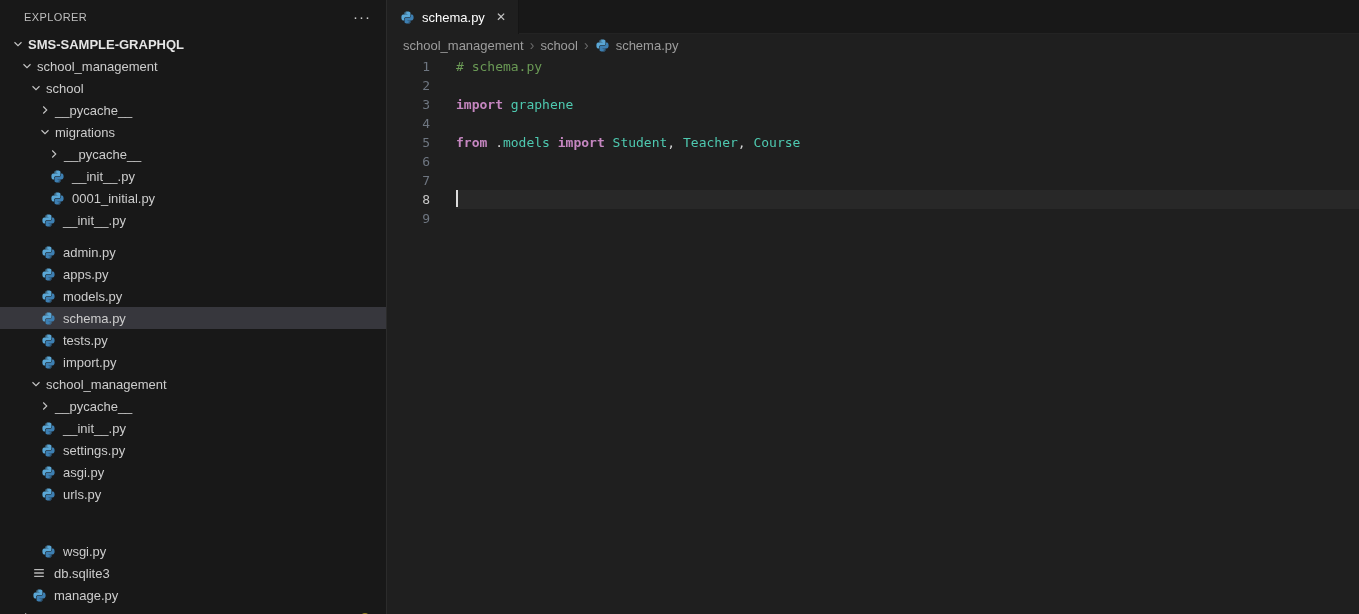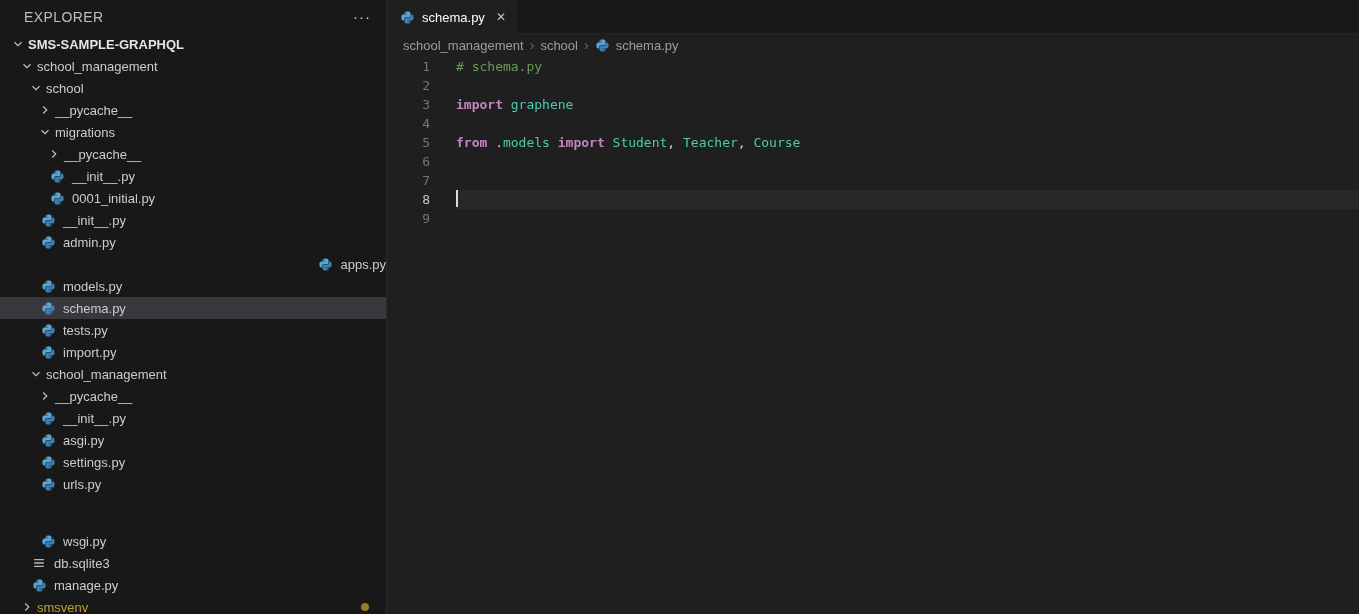--- a/index.html
+++ b/index.html
@@ -18,21 +18,21 @@
     width:387px; flex:none; height:100%;
     background:var(--sidebar-bg,#181818);
     border-right:1px solid #2b2b2b;
     position:relative;
   }
   .sidebar-header {
     height:33px; display:flex; align-items:center;
     padding:0 15px 0 24px;
   }
   .sidebar-title {
-    font-size:14px; color:#bfbfbf; letter-spacing:.4px; flex:1;
+    font-size:11px; color:#bfbfbf; letter-spacing:.4px; flex:1;
   }
   .more-actions {
     color:#cccccc; font-size:15px; letter-spacing:1px; cursor:pointer;
     line-height:10px; user-select:none;
   }
   .tree { width:100%; }
   .tree-row {
     height:22px; display:flex; align-items:center;
     white-space:nowrap; cursor:pointer; position:relative;
     color:#cccccc;
@@ -181,31 +181,31 @@
         <div class="tree-row" style="padding-left: 37px;">
           <span class="file-pad"></span>
           <span class="fi">
             <svg viewBox="0 0 32 32" width="15" height="15">
               <path fill="#5aa7d6" d="M15.9 3c-6.6 0-6.2 2.9-6.2 2.9v3h6.3v.9H7.2S3 9.3 3 15.9c0 6.6 3.7 6.4 3.7 6.4h2.2v-3.1s-.1-3.7 3.6-3.7h6.3s3.5.1 3.5-3.4V6.4S22.8 3 15.9 3zm-3.5 2a1.1 1.1 0 1 1 0 2.3 1.1 1.1 0 0 1 0-2.3z"></path>
               <path fill="#3d7fb2" d="M16.1 29c6.6 0 6.2-2.9 6.2-2.9v-3h-6.3v-.9h8.8s4.2.5 4.2-6.1c0-6.6-3.7-6.4-3.7-6.4h-2.2v3.1s.1 3.7-3.6 3.7h-6.3s-3.5-.1-3.5 3.4v5.7S9.2 29 16.1 29zm3.5-2a1.1 1.1 0 1 1 0-2.3 1.1 1.1 0 0 1 0 2.3z"></path>
             </svg>
           </span>
           <span class="lbl">__init__.py</span>
         </div>
-        <div class="tree-row" style="padding-left: 37px;">
+        <div class="tree-row" style="padding-left: 37px; margin-top: 10px;">
           <span class="file-pad"></span>
           <span class="fi">
             <svg viewBox="0 0 32 32" width="15" height="15">
               <path fill="#5aa7d6" d="M15.9 3c-6.6 0-6.2 2.9-6.2 2.9v3h6.3v.9H7.2S3 9.3 3 15.9c0 6.6 3.7 6.4 3.7 6.4h2.2v-3.1s-.1-3.7 3.6-3.7h6.3s3.5.1 3.5-3.4V6.4S22.8 3 15.9 3zm-3.5 2a1.1 1.1 0 1 1 0 2.3 1.1 1.1 0 0 1 0-2.3z"></path>
               <path fill="#3d7fb2" d="M16.1 29c6.6 0 6.2-2.9 6.2-2.9v-3h-6.3v-.9h8.8s4.2.5 4.2-6.1c0-6.6-3.7-6.4-3.7-6.4h-2.2v3.1s.1 3.7-3.6 3.7h-6.3s-3.5-.1-3.5 3.4v5.7S9.2 29 16.1 29zm3.5-2a1.1 1.1 0 1 1 0-2.3 1.1 1.1 0 0 1 0 2.3z"></path>
             </svg>
           </span>
           <span class="lbl">admin.py</span>
         </div>
-        <div class="tree-row" style="padding-left: 37px; justify-content: flex-end;">
+        <div class="tree-row" style="padding-left: 37px;">
           <span class="file-pad"></span>
           <span class="fi">
             <svg viewBox="0 0 32 32" width="15" height="15">
               <path fill="#5aa7d6" d="M15.9 3c-6.6 0-6.2 2.9-6.2 2.9v3h6.3v.9H7.2S3 9.3 3 15.9c0 6.6 3.7 6.4 3.7 6.4h2.2v-3.1s-.1-3.7 3.6-3.7h6.3s3.5.1 3.5-3.4V6.4S22.8 3 15.9 3zm-3.5 2a1.1 1.1 0 1 1 0 2.3 1.1 1.1 0 0 1 0-2.3z"></path>
               <path fill="#3d7fb2" d="M16.1 29c6.6 0 6.2-2.9 6.2-2.9v-3h-6.3v-.9h8.8s4.2.5 4.2-6.1c0-6.6-3.7-6.4-3.7-6.4h-2.2v3.1s.1 3.7-3.6 3.7h-6.3s-3.5-.1-3.5 3.4v5.7S9.2 29 16.1 29zm3.5-2a1.1 1.1 0 1 1 0-2.3 1.1 1.1 0 0 1 0 2.3z"></path>
             </svg>
           </span>
           <span class="lbl">apps.py</span>
         </div>
         <div class="tree-row" style="padding-left: 37px; text-align: center;">
@@ -275,31 +275,31 @@
           <span class="lbl">__init__.py</span>
         </div>
         <div class="tree-row" style="padding-left: 37px;">
           <span class="file-pad"></span>
           <span class="fi">
             <svg viewBox="0 0 32 32" width="15" height="15">
               <path fill="#5aa7d6" d="M15.9 3c-6.6 0-6.2 2.9-6.2 2.9v3h6.3v.9H7.2S3 9.3 3 15.9c0 6.6 3.7 6.4 3.7 6.4h2.2v-3.1s-.1-3.7 3.6-3.7h6.3s3.5.1 3.5-3.4V6.4S22.8 3 15.9 3zm-3.5 2a1.1 1.1 0 1 1 0 2.3 1.1 1.1 0 0 1 0-2.3z"></path>
               <path fill="#3d7fb2" d="M16.1 29c6.6 0 6.2-2.9 6.2-2.9v-3h-6.3v-.9h8.8s4.2.5 4.2-6.1c0-6.6-3.7-6.4-3.7-6.4h-2.2v3.1s.1 3.7-3.6 3.7h-6.3s-3.5-.1-3.5 3.4v5.7S9.2 29 16.1 29zm3.5-2a1.1 1.1 0 1 1 0-2.3 1.1 1.1 0 0 1 0 2.3z"></path>
             </svg>
           </span>
+          <span class="lbl">settings.py</span>
+        </div>
+        <div class="tree-row" style="padding-left: 37px;">
+          <span class="file-pad"></span>
+          <span class="fi">
+            <svg viewBox="0 0 32 32" width="15" height="15">
+              <path fill="#5aa7d6" d="M15.9 3c-6.6 0-6.2 2.9-6.2 2.9v3h6.3v.9H7.2S3 9.3 3 15.9c0 6.6 3.7 6.4 3.7 6.4h2.2v-3.1s-.1-3.7 3.6-3.7h6.3s3.5.1 3.5-3.4V6.4S22.8 3 15.9 3zm-3.5 2a1.1 1.1 0 1 1 0 2.3 1.1 1.1 0 0 1 0-2.3z"></path>
+              <path fill="#3d7fb2" d="M16.1 29c6.6 0 6.2-2.9 6.2-2.9v-3h-6.3v-.9h8.8s4.2.5 4.2-6.1c0-6.6-3.7-6.4-3.7-6.4h-2.2v3.1s.1 3.7-3.6 3.7h-6.3s-3.5-.1-3.5 3.4v5.7S9.2 29 16.1 29zm3.5-2a1.1 1.1 0 1 1 0-2.3 1.1 1.1 0 0 1 0 2.3z"></path>
+            </svg>
+          </span>
           <span class="lbl">asgi.py</span>
-        </div>
-        <div class="tree-row" style="padding-left: 37px;">
-          <span class="file-pad"></span>
-          <span class="fi">
-            <svg viewBox="0 0 32 32" width="15" height="15">
-              <path fill="#5aa7d6" d="M15.9 3c-6.6 0-6.2 2.9-6.2 2.9v3h6.3v.9H7.2S3 9.3 3 15.9c0 6.6 3.7 6.4 3.7 6.4h2.2v-3.1s-.1-3.7 3.6-3.7h6.3s3.5.1 3.5-3.4V6.4S22.8 3 15.9 3zm-3.5 2a1.1 1.1 0 1 1 0 2.3 1.1 1.1 0 0 1 0-2.3z"></path>
-              <path fill="#3d7fb2" d="M16.1 29c6.6 0 6.2-2.9 6.2-2.9v-3h-6.3v-.9h8.8s4.2.5 4.2-6.1c0-6.6-3.7-6.4-3.7-6.4h-2.2v3.1s.1 3.7-3.6 3.7h-6.3s-3.5-.1-3.5 3.4v5.7S9.2 29 16.1 29zm3.5-2a1.1 1.1 0 1 1 0-2.3 1.1 1.1 0 0 1 0 2.3z"></path>
-            </svg>
-          </span>
-          <span class="lbl">settings.py</span>
         </div>
         <div class="tree-row" style="padding-left: 37px;">
           <span class="file-pad"></span>
           <span class="fi">
             <svg viewBox="0 0 32 32" width="15" height="15">
               <path fill="#5aa7d6" d="M15.9 3c-6.6 0-6.2 2.9-6.2 2.9v3h6.3v.9H7.2S3 9.3 3 15.9c0 6.6 3.7 6.4 3.7 6.4h2.2v-3.1s-.1-3.7 3.6-3.7h6.3s3.5.1 3.5-3.4V6.4S22.8 3 15.9 3zm-3.5 2a1.1 1.1 0 1 1 0 2.3 1.1 1.1 0 0 1 0-2.3z"></path>
               <path fill="#3d7fb2" d="M16.1 29c6.6 0 6.2-2.9 6.2-2.9v-3h-6.3v-.9h8.8s4.2.5 4.2-6.1c0-6.6-3.7-6.4-3.7-6.4h-2.2v3.1s.1 3.7-3.6 3.7h-6.3s-3.5-.1-3.5 3.4v5.7S9.2 29 16.1 29zm3.5-2a1.1 1.1 0 1 1 0-2.3 1.1 1.1 0 0 1 0 2.3z"></path>
             </svg>
           </span>
           <span class="lbl">urls.py</span>

